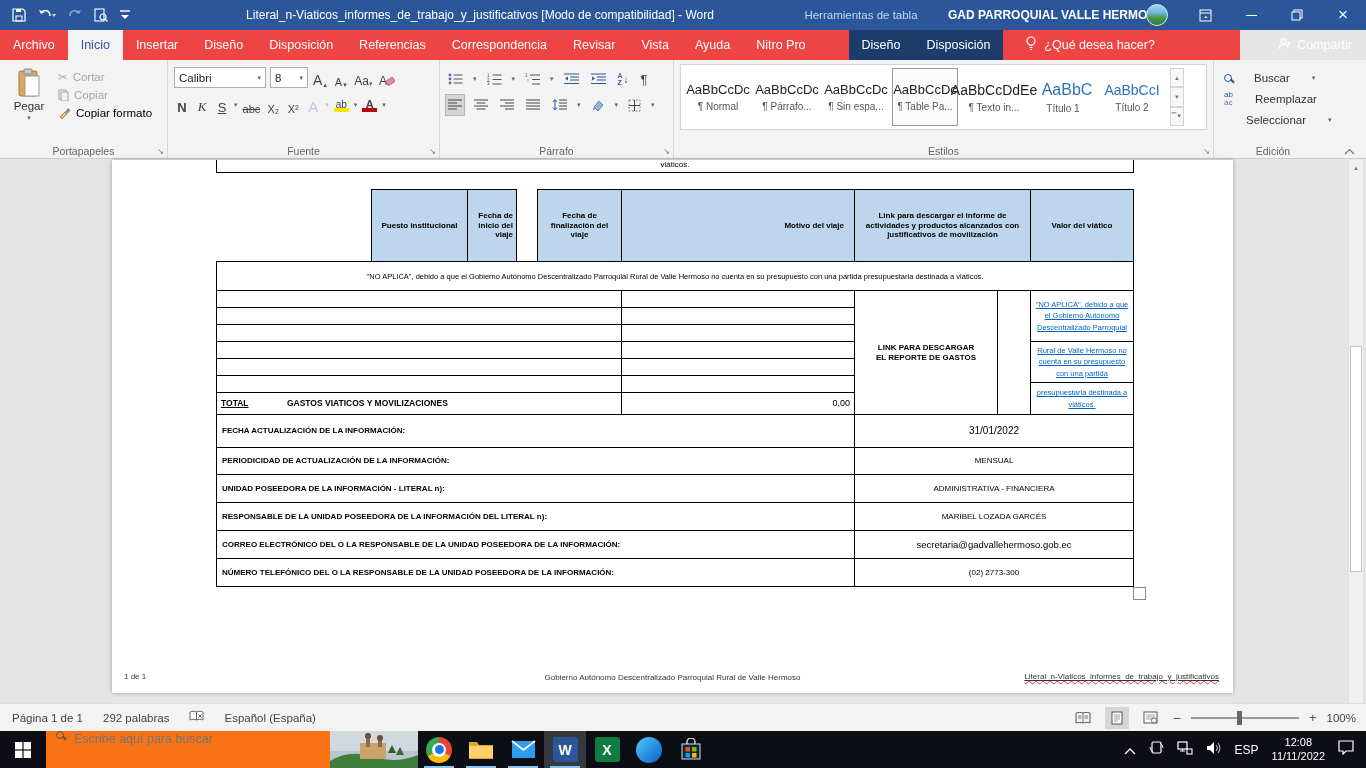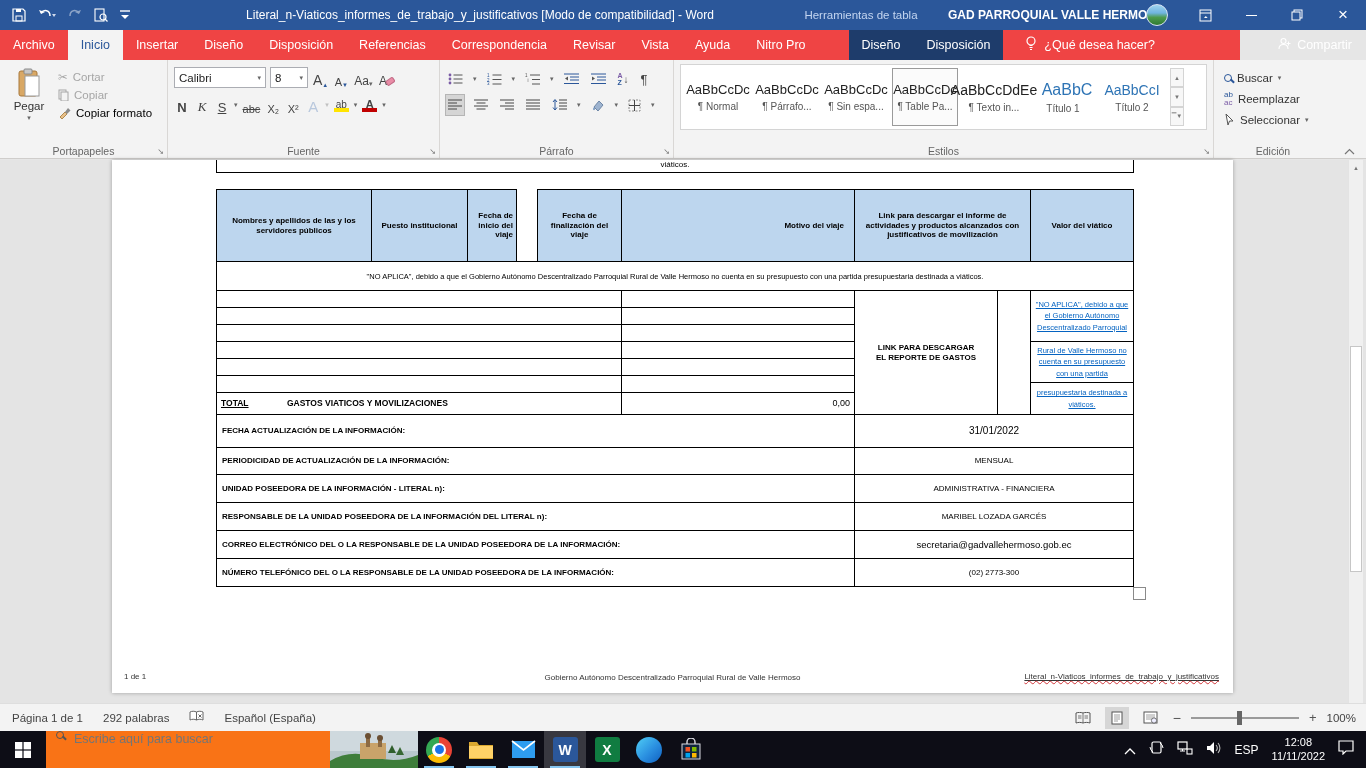--- a/index.html
+++ b/index.html
@@ -61,21 +61,21 @@
   .card.sel{border-color:#9a9a9a;background:#fbfbfb;}
   .prev{font-size:13px;color:#222;white-space:nowrap;}
   .prev.small{font-size:14px;}
   .prev.h1{font-size:16px;color:#2e74b5;margin-left:8px;}
   .prev.h2{font-size:14px;color:#2e74b5;}
   .sname{font-size:10px;color:#555;white-space:nowrap;}
   .galscroll{width:14px;display:flex;flex-direction:column;margin-left:2px;}
   .gsb{flex:1;border:1px solid #d4d4d4;background:#f7f7f7;font-size:6px;color:#777;display:flex;align-items:center;justify-content:center;}
 
   .editg{width:118px;}
-  .erow{display:flex;align-items:center;gap:5px;height:21px;font-size:11.5px;color:#333;margin-left:4px;}
+  .erow{display:flex;align-items:center;gap:22px;height:21px;font-size:11.5px;color:#333;margin-left:4px;}
 
   .collapse{position:absolute;top:141px;left:1344px;color:#777;}
 
   
   .mag{display:inline-block;width:8px;height:8px;border:1.6px solid currentColor;border-radius:50%;position:relative;}
   .mag::after{content:"";position:absolute;width:5px;height:1.6px;background:currentColor;transform:rotate(45deg);right:-4px;bottom:-1px;}
 
   
   .docarea{position:absolute;top:160px;left:0;width:1366px;height:543px;background:#e4e4e4;}
   .page{position:absolute;left:112px;top:0;width:1121px;height:533px;background:#fff;box-shadow:0 0 4px rgba(0,0,0,.3);}
@@ -476,21 +476,20 @@
       </svg>
   </span>
 
   <div class="docarea">
     <div class="page">
       <div class="wtable">
 
         <div class="tc" style="left:0;top:0;width:918px;height:13px;border-top:none;align-items:flex-start;">viáticos.</div>
 
 
-        <div class="tc blue" style="left:0;top:29px;width:156px;height:73px;padding:0 6px;">Nombres y apellidos de las y los servidores públicos</div>
         <div class="tc blue" style="left:155px;top:29px;width:97px;height:73px;padding:0 8px;">Puesto institucional</div>
         <div class="tc blue" style="left:251px;top:29px;width:50px;height:73px;padding:0 3px;justify-content:flex-end;text-align:right;">Fecha de inicio del viaje</div>
         <div class="tc blue" style="left:321px;top:29px;width:85px;height:73px;padding:0 8px;">Fecha de finalización del viaje</div>
         <div class="tc blue" style="left:405px;top:29px;width:234px;height:73px;padding:0 10px;justify-content:flex-end;text-align:right;">Motivo del viaje</div>
         <div class="tc blue" style="left:638px;top:29px;width:177px;height:73px;padding:0 8px;">Link para descargar el informe de actividades y productos alcanzados con justificativos de movilización</div>
         <div class="tc blue" style="left:814px;top:29px;width:104px;height:73px;padding:0 6px;">Valor del viático</div>
 
         <div class="tc" style="left:0;top:101px;width:918px;height:30px;font-size:7.5px;padding:0 105px;">"NO APLICA", debido a que el Gobierno Autónomo Descentralizado Parroquial Rural de Valle Hermoso no cuenta en su presupuesto con una partida presupuestaria destinada a viáticos.</div>
 
         <div class="tc" style="left:0;top:130px;width:406px;height:18px;"></div>

